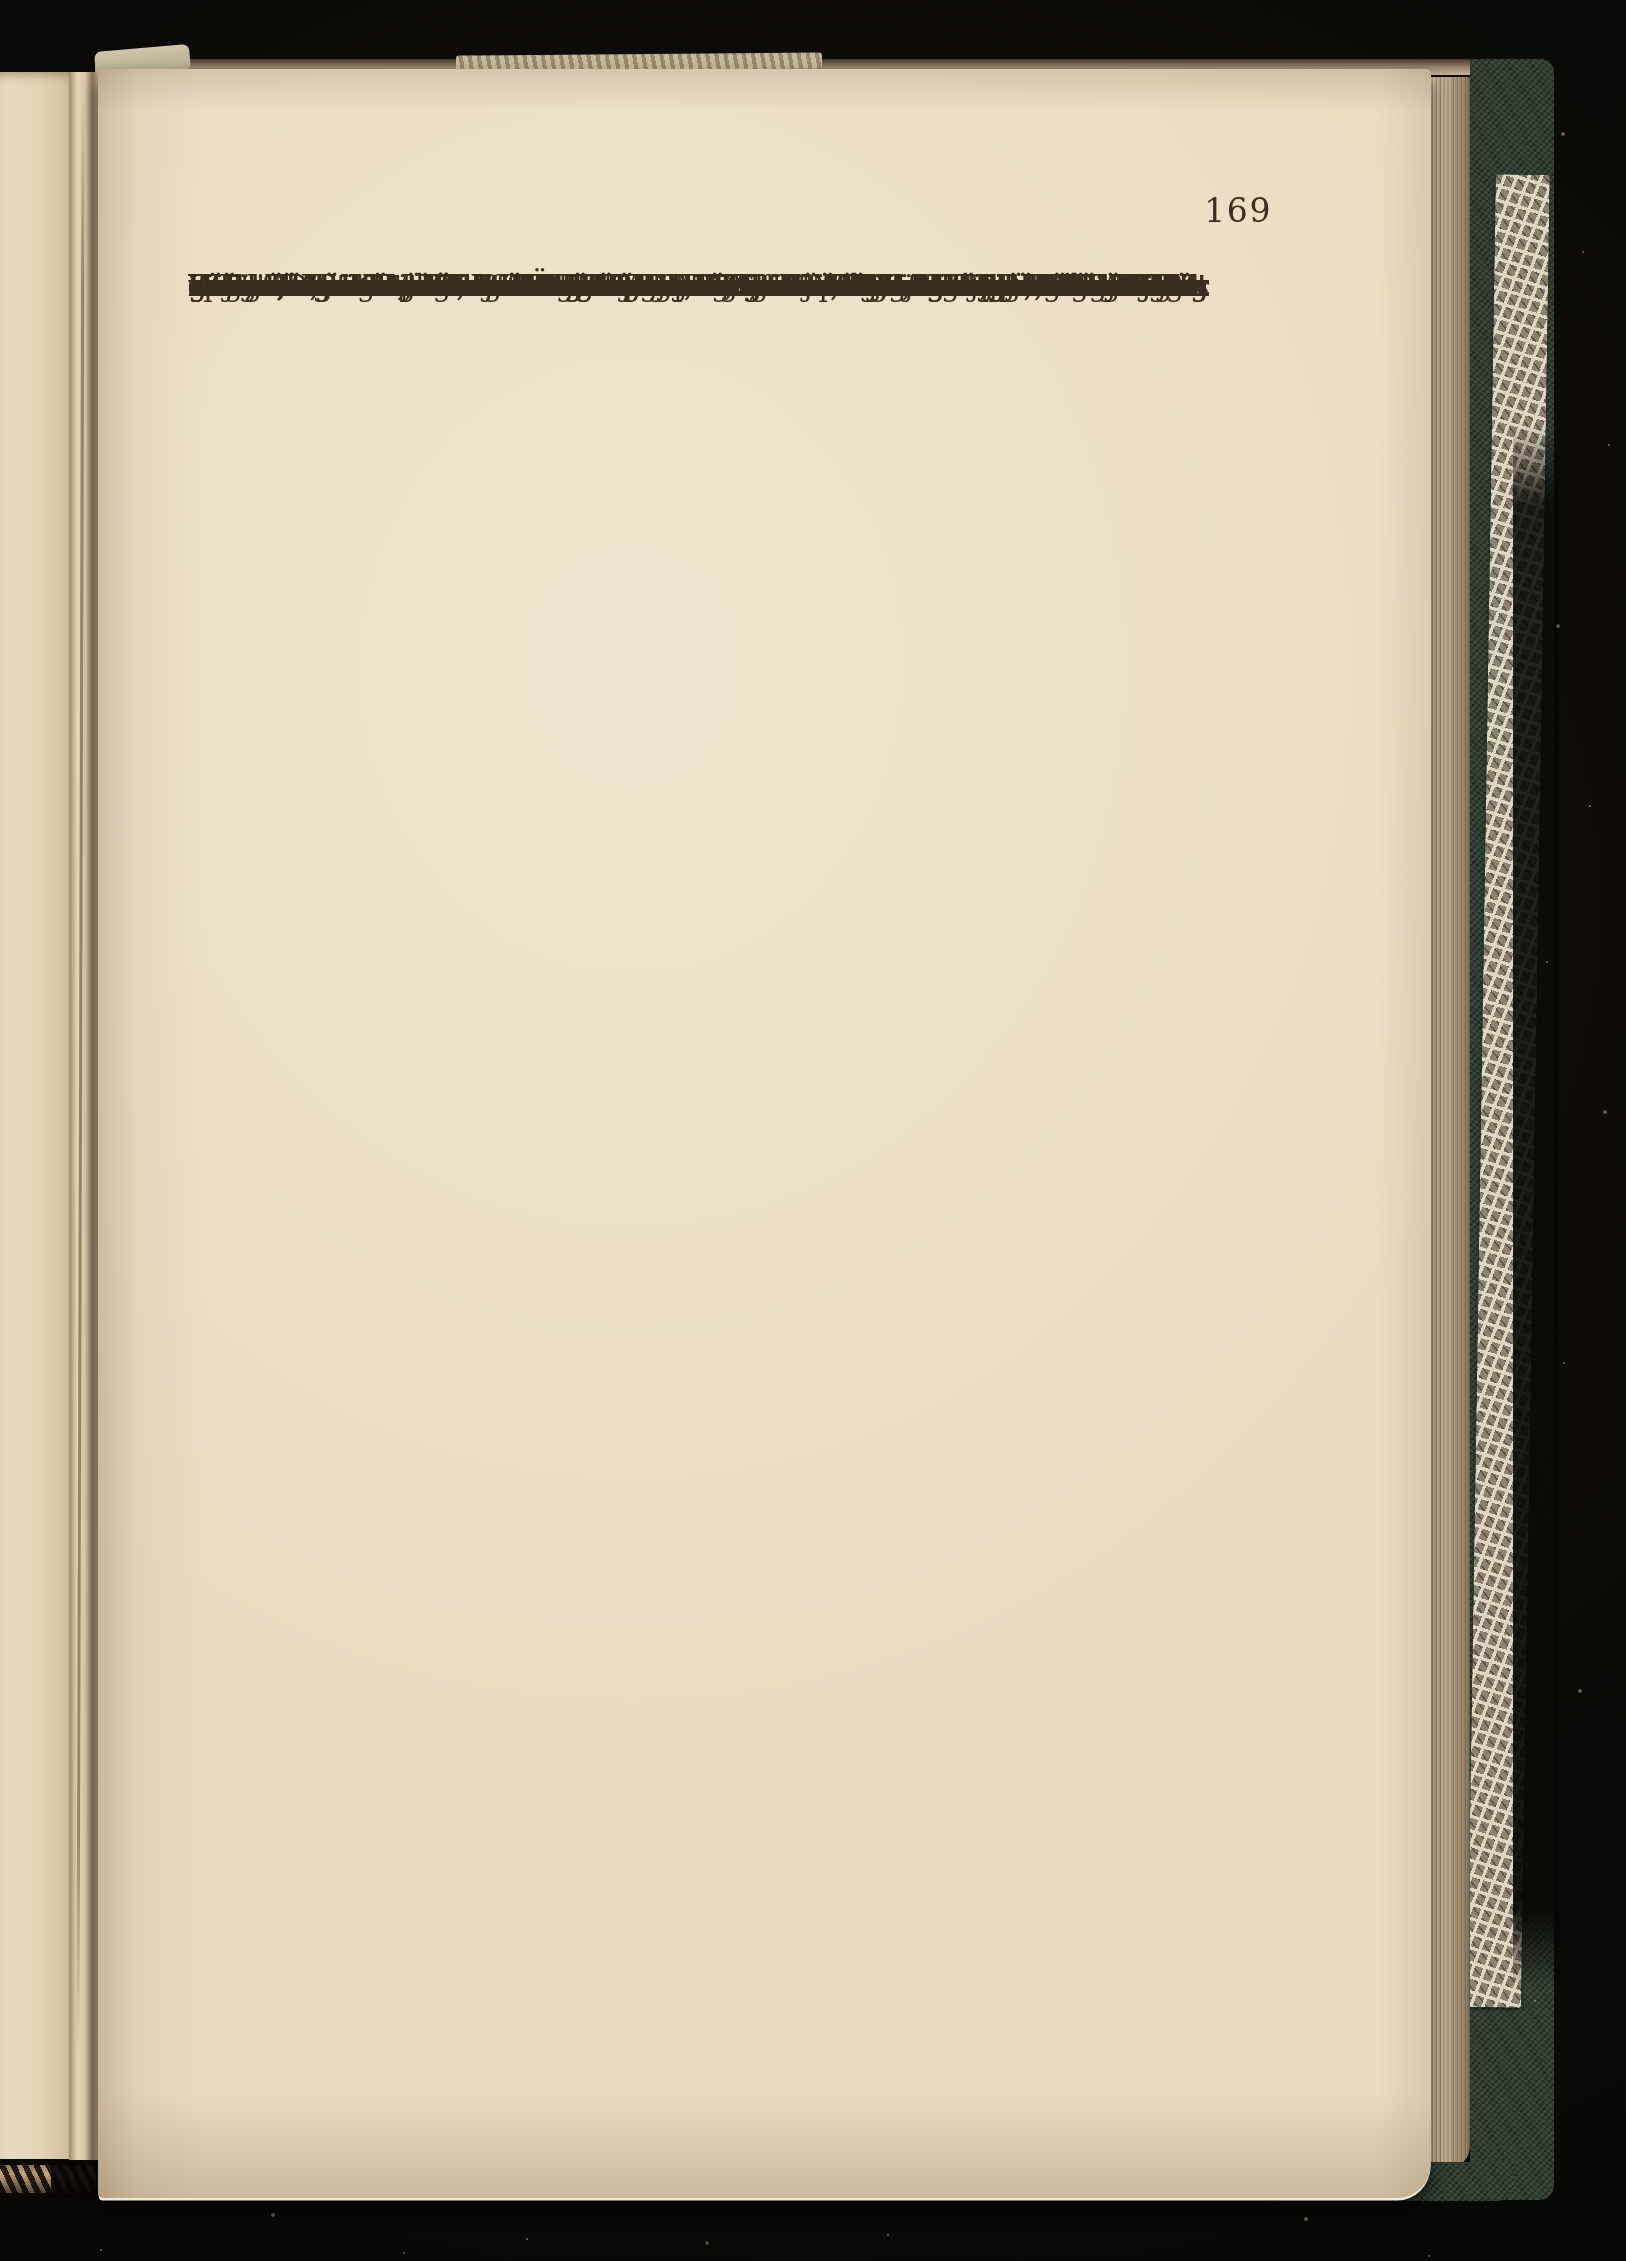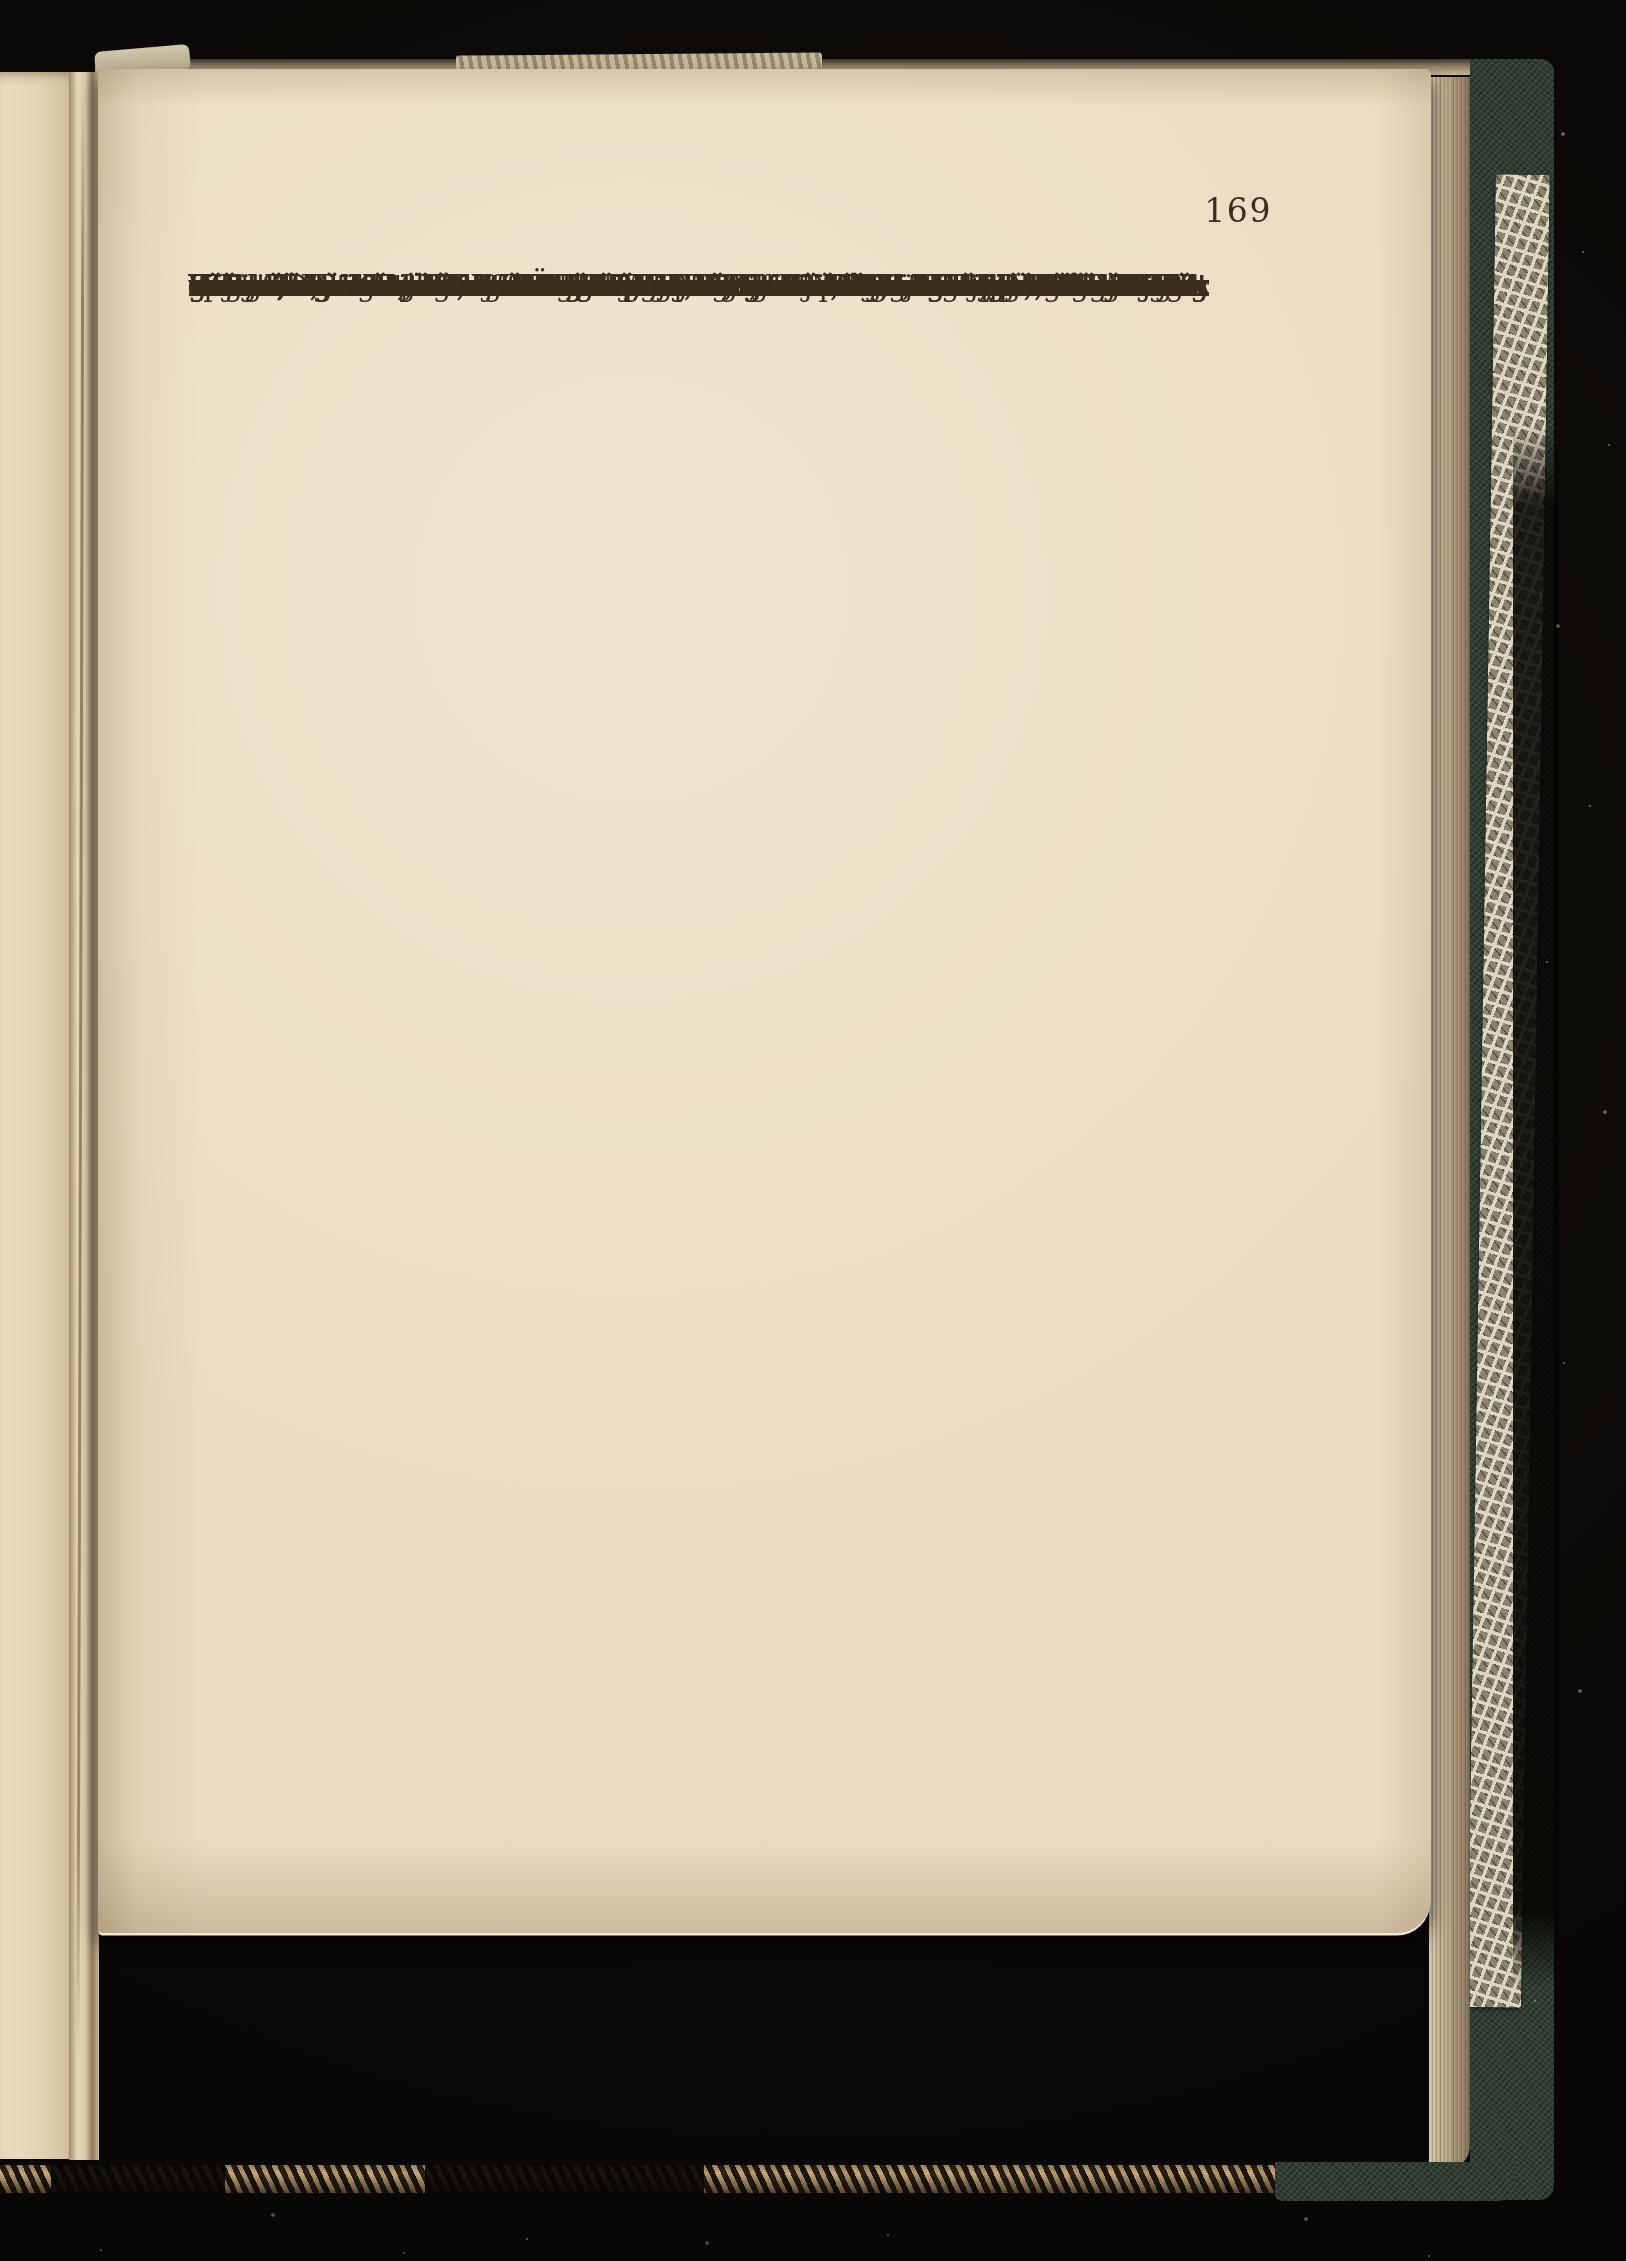--- a/index.html
+++ b/index.html
@@ -55,21 +55,21 @@
   
   .left-sliver{left:0;top:72px;width:69px;height:2087px;z-index:6;
      background:linear-gradient(to right,#e9dcc0 0%,#e4d5b7 55%,#d3c1a0 100%);
      box-shadow:inset 0 8.2px 11.5px -6.6px rgba(90,70,45,0.55);}
   .gutter-fold{left:69px;top:72px;width:29.5px;height:2088px;z-index:6;
      background:linear-gradient(to right,#a08a68 0%,#e6d7b7 28%,#d9c9a9 55%,#8f7a5c 78%,#c9b795 100%);}
   .gutter-crease{left:79px;top:98px;width:2.5px;height:1967px;z-index:6;transform:rotate(0.15deg);
      background:linear-gradient(to bottom,transparent,rgba(90,70,45,0.55) 10%,rgba(90,70,45,0.55) 88%,transparent);}
 
   
-  .page{left:98px;top:69px;width:1333px;height:1864px;z-index:7;
+  .page{left:98px;top:69px;width:1333px;height:2129px;z-index:7;
      border-radius:1.6px 4.9px 34px 4.9px;
      background:
        radial-gradient(120% 85% at 40% 28%, rgba(255,252,240,0.30), transparent 60%),
        linear-gradient(to right, rgba(125,98,64,0.30) 0%, rgba(125,98,64,0.08) 3%, transparent 8%),
        linear-gradient(to bottom, rgba(110,88,58,0.22) 0%, transparent 2%, transparent 95%, rgba(110,88,58,0.25) 100%),
        linear-gradient(to left, rgba(110,88,58,0.14) 0%, transparent 4%),
        var(--paper,#eadcc1);
      box-shadow:0 3.3px 0 -0.8px #f2e8d2, 0 11.5px 18px rgba(0,0,0,0.65);}
   .folio{left:1082px;top:123px;width:92px;height:38px;line-height:38px;text-align:right;
      font-size:33px;letter-spacing:1.6px;color:var(--ink,#3b2d1f);}

